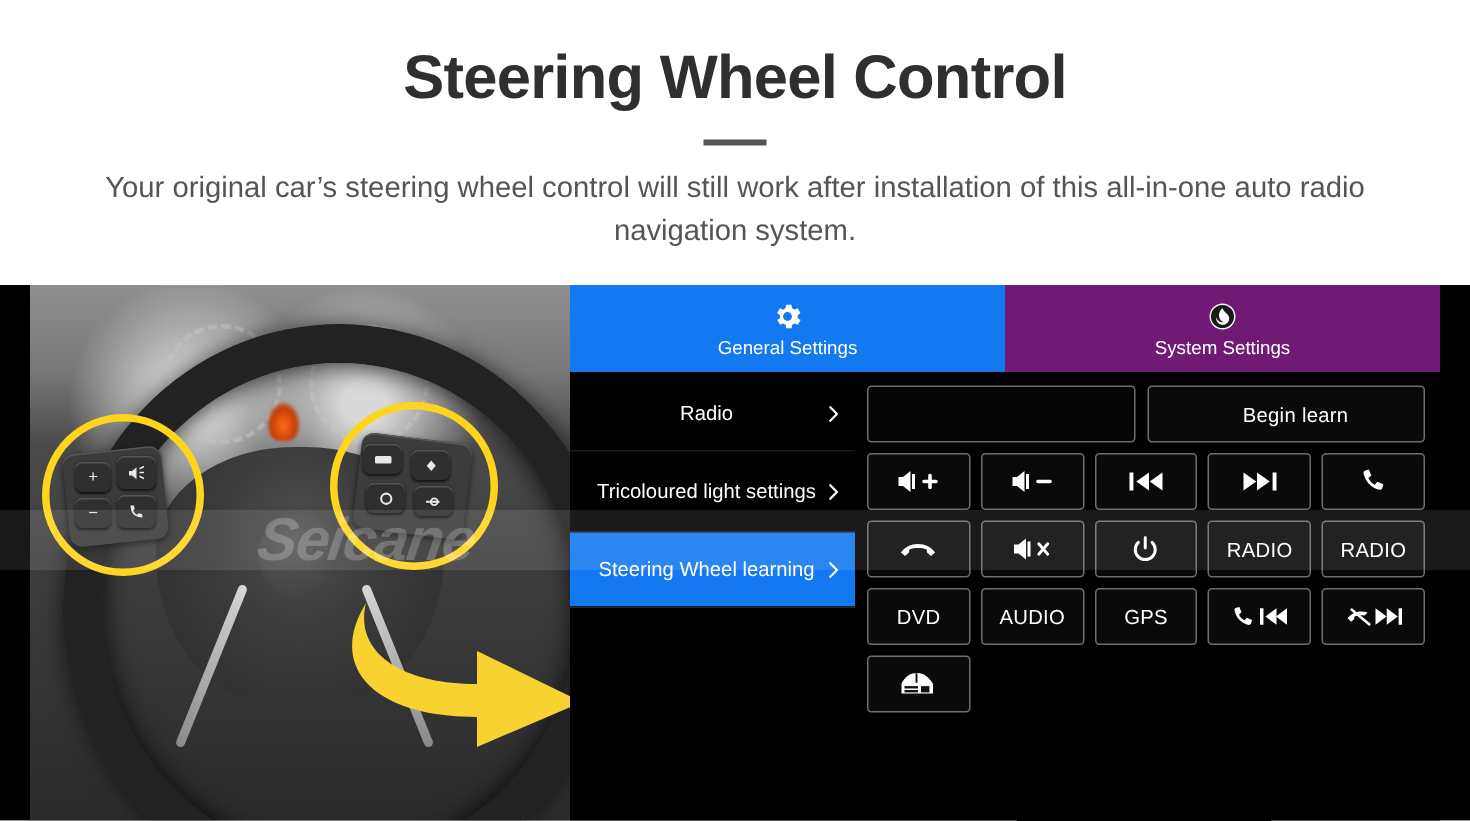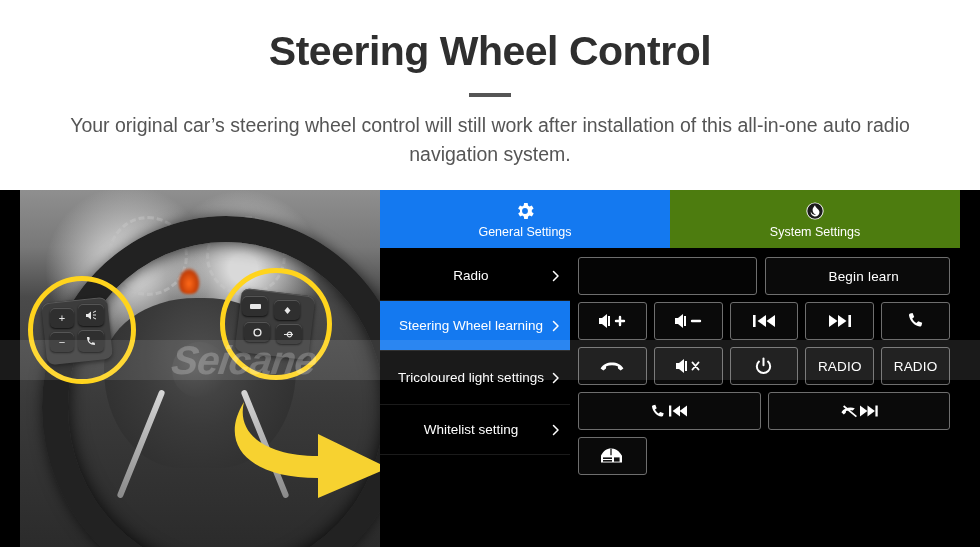--- a/index.html
+++ b/index.html
@@ -234,21 +234,21 @@
     display: flex;
     border-bottom: 1px solid #000;
   }
   .tab {
     flex: 1;
     display: flex;
     flex-direction: column;
     align-items: center;
     justify-content: center;
     gap: 3px;
-    background: #4d7c0f;
+    background: #701a75;
     color: #ffffff;
   }
   .tab.active { background: #1479f0; }
   .tab-label { font-size: 12.5px; text-align: right; }
   .tab-ico { width: 22px; height: 22px; display: block; }
 
   .body-row {
     flex: 1;
     display: flex;
     min-height: 0;
@@ -422,38 +422,32 @@
 
     <div class="body-row">
 
       <div class="menu">
         <div class="menu-item">
           <span>Radio</span>
           <svg class="menu-chevron" viewBox="0 0 12 12">
             <path d="M3.5 1.5 L8 6 L3.5 10.5" fill="none" stroke="#ffffff" stroke-width="1.5" stroke-linecap="round" stroke-linejoin="round"></path>
           </svg>
         </div>
+        <div class="menu-item two-line">
+          <span>Tricoloured light settings</span>
+          <svg class="menu-chevron" viewBox="0 0 12 12">
+            <path d="M3.5 1.5 L8 6 L3.5 10.5" fill="none" stroke="#ffffff" stroke-width="1.5" stroke-linecap="round" stroke-linejoin="round"></path>
+          </svg>
+        </div>
         <div class="menu-item selected">
           <span>Steering Wheel learning</span>
           <svg class="menu-chevron" viewBox="0 0 12 12">
             <path d="M3.5 1.5 L8 6 L3.5 10.5" fill="none" stroke="#ffffff" stroke-width="1.5" stroke-linecap="round" stroke-linejoin="round"></path>
           </svg>
         </div>
-        <div class="menu-item two-line">
-          <span>Tricoloured light settings</span>
-          <svg class="menu-chevron" viewBox="0 0 12 12">
-            <path d="M3.5 1.5 L8 6 L3.5 10.5" fill="none" stroke="#ffffff" stroke-width="1.5" stroke-linecap="round" stroke-linejoin="round"></path>
-          </svg>
-        </div>
-        <div class="menu-item">
-          <span>Whitelist setting</span>
-          <svg class="menu-chevron" viewBox="0 0 12 12">
-            <path d="M3.5 1.5 L8 6 L3.5 10.5" fill="none" stroke="#ffffff" stroke-width="1.5" stroke-linecap="round" stroke-linejoin="round"></path>
-          </svg>
-        </div>
       </div>
 
       <div class="panel">
 
         <div class="panel-top">
           <div class="learn-display"></div>
           <div class="btn begin-learn">
             <span class="btn-text">Begin learn</span>
           </div>
         </div>
@@ -515,20 +509,29 @@
           </div>
           <div class="btn">
             <span class="btn-text">RADIO</span>
           </div>
           <div class="btn">
             <span class="btn-text">RADIO</span>
           </div>
         </div>
 
         <div class="grid-row">
+          <div class="btn">
+            <span class="btn-text">DVD</span>
+          </div>
+          <div class="btn">
+            <span class="btn-text">AUDIO</span>
+          </div>
+          <div class="btn">
+            <span class="btn-text">GPS</span>
+          </div>
           <div class="btn">
             <svg width="38" height="16" viewBox="0 0 38 16">
               <path d="M3.2 2.2 5.3 1.7l1.4 3.5-1.7 1.4c.8 1.8 2 3.1 3.7 3.9l1.5-1.6 3.5 1.4-.6 2.2c-.2.7-.9 1.1-1.6 1.1C6.6 12.8 2.8 8.7 2 3.7c-.1-.7.4-1.4 1.2-1.5z" fill="#ffffff"></path>
               <rect x="19" y="2.5" width="2.3" height="11" fill="#ffffff"></rect>
               <path d="M30 2.5 L22.6 8 L30 13.5 Z" fill="#ffffff"></path>
               <path d="M37 2.5 L29.6 8 L37 13.5 Z" fill="#ffffff"></path>
             </svg>
           </div>
           <div class="btn">
             <svg width="38" height="16" viewBox="0 0 38 16">

